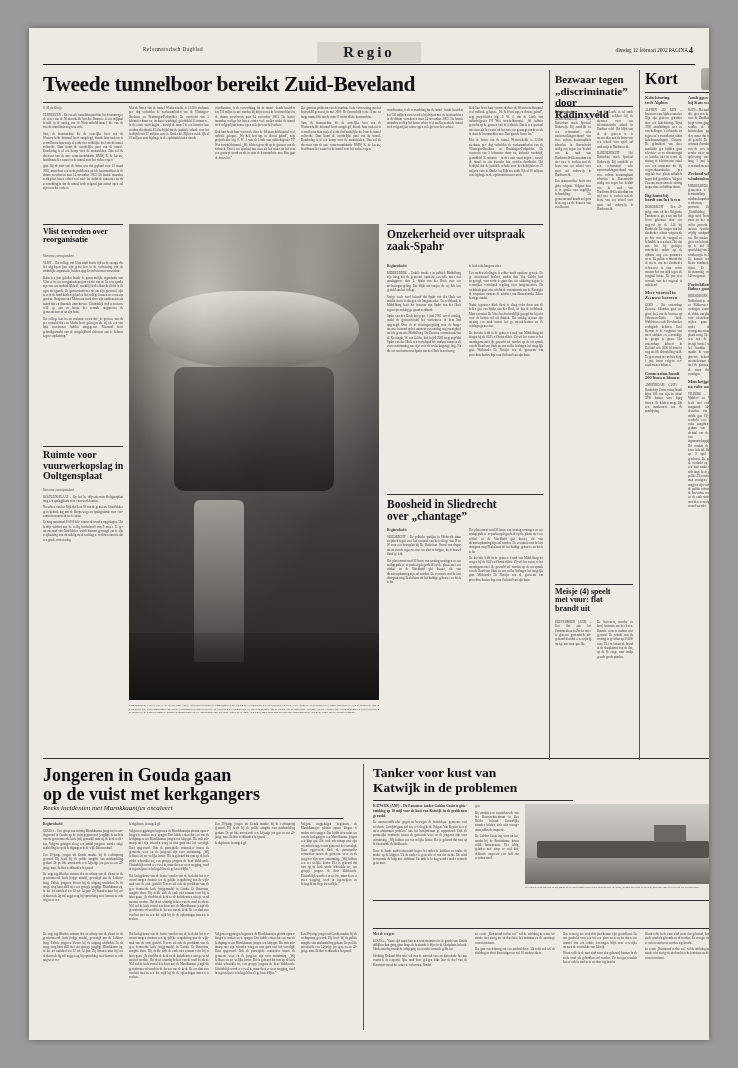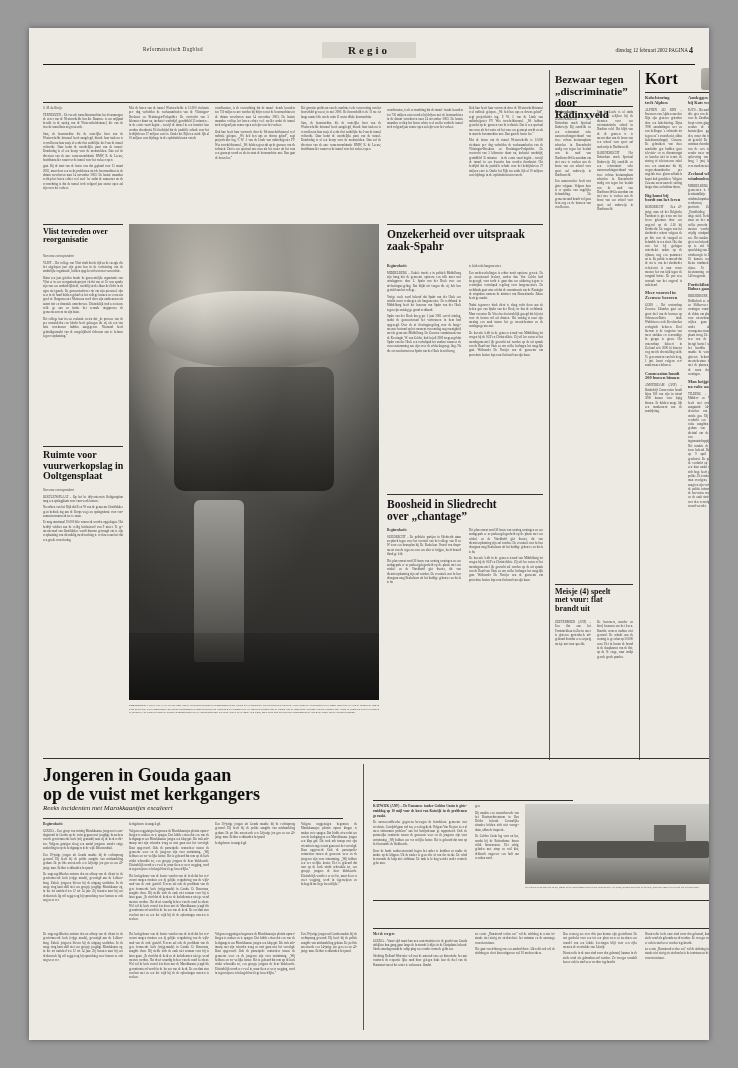--- a/index.html
+++ b/index.html
@@ -3,21 +3,21 @@
 <meta charset="utf-8">
 <style>
   html,body{margin:0;padding:0;background:#9a9a9a;}
   body{width:738px;height:1068px;font-family:"Liberation Serif",serif;}
   .page{position:absolute;left:29px;top:28px;width:680px;height:1012px;background:#ece9e2;box-shadow:0 0 6px rgba(0,0,0,.4);overflow:hidden;}
   .paper{position:absolute;left:0;top:0;right:0;bottom:0;background:#eceae3;}
 
   
   .masthead{position:absolute;left:14px;top:14px;right:14px;height:22px;border-bottom:1.5px solid #1a1a1a;}
   .mh-left{position:absolute;left:100px;top:4px;font-size:5.2px;letter-spacing:.4px;color:#2a2a2a;}
-  .mh-center{position:absolute;left:50%;top:0px;transform:translateX(-50%);font-size:11px;font-weight:bold;letter-spacing:3px;color:#222;background:#d8d5cd;padding:2px 26px;border-radius:1px;}
+  .mh-center{position:absolute;left:50%;top:0px;transform:translateX(-50%);font-size:15px;font-weight:bold;letter-spacing:3px;color:#222;background:#d8d5cd;padding:2px 26px;border-radius:1px;}
   .mh-right{position:absolute;right:2px;top:4px;font-size:5.2px;color:#2a2a2a;}
   .mh-right b{font-size:8px;vertical-align:-1px;}
 
   
   .col{position:absolute;font-size:3.05px;line-height:1.42;color:#3a3a3a;text-align:justify;}
   .col p{margin:0 0 2.2px 0;}
   .byline{font-size:3.2px;font-style:italic;color:#444;margin-bottom:2px;}
   .rub{font-size:3.4px;font-weight:bold;color:#333;margin-bottom:2px;}
 
   .hl{position:absolute;color:#111;line-height:1.0;}
@@ -47,20 +47,21 @@
       <div class="mh-right">
         <span>dinsdag 12 februari 2002</span>
         <span>PAGINA</span>
         <b>4</b>
       </div>
     </div>
 
     <div class="rule-v" style="left:520px;top:42px;height:690px;"></div>
     <div class="rule-v" style="left:610px;top:42px;height:690px;"></div>
 
+    <div class="hl" style="left:14px;top:46px;width:500px;font-size:21.5px;font-weight:bold;letter-spacing:-.4px;">Tweede tunnelboor bereikt Zuid-Beveland</div>
     <div class="rule-h" style="left:14px;top:74px;width:500px;"></div>
 
     <div class="col" style="left:14px;top:78px;width:80px;">
       <div class="byline">S. M. de Kruijs</div>
       <p>TERNEUZEN – De tweede tunnelboormachine heeft vanmorgen de oever van de Westerschelde bereikt. Daarmee is een mijlpaal bereikt in de aanleg van de Westerscheldetunnel, die van de tweede tunnelbuis nog resteerde.</p>
       <p>Sara, de boormachine die de oostelijke boor van de Westerschelde detunnel heeft aangelegd, diende haar taak nu te vervullen nu haar zusje al eerder het zuidelijke deel van de tunnel voltooide. Daar komt de noordelijke punt van de tunnel. Donderdag is al een boorp voor de moinstekken. Dan zal de directeur van de aan· nemerscombinatie KMW, R. de Leeuw, hoofdtunnelier waarover de tunnel voor het verkeer open</p>
       <p>gaat. Bij de start van de boren was dat gepland voor 15 maart 2003, maar door een reeks problemen met de boormachines is de datum verschoven naar 14 november 2003. De laatste maanden verliep het boren echter veel snel· ler zodat de aannemer nu de verwachting is dat de tunnel toch volgend jaar zomer open zal zijn voor het verkeer.</p>
     </div>
     <div class="col" style="left:100px;top:78px;width:80px;">
       <p>Met de boren van de tunnel Westerschelde is 12.000 vierkante per· dag verbolden de werkzaamheden van de Vlissingen-Breskens en Kruiningen-Perkpolder. De overtocht van 5 kilometer duurt nu, inclusief wachttijd, gemiddeld 35 minuten – in de eerste vaart begint – terwijl de tunnel in een kwartier kan worden doorkruist. Het bedrijfsl dat de justitiële schade voor het bedrijfsleven 27 miljoen euro is. Onder het Rijk ten zuide lijk al 10 miljoen euro bijdrage in de exploitatiekosten van de</p>
@@ -242,20 +243,24 @@
       <p>Een 20-jarige jongen uit Gouda maakte bij de rechtsprong gewond. Hij heeft bij de politie aangifte van mishandeling gedaan. De po­ litie arresteerde een 14-jarige jon­ gen en een 42-jarige man. Beiden verklaarden het pand.</p>
       <p>De ongeregeldheden ontston­ den na afloop van de dienst in de gereformeerde kerk (vrijge­ maakt), gevestigd aan de Lekken­ burg. Enkele jongeren bleven bij de uitgang wachtden. In de omge­ ving kunt skill niet een groepje jeugdige Marokkanen op, in het tot nattehed ten 12 tot 14 jaar. Zij bezaten naar bij een denkenwek­ lig wil zeggen ag bij opmerking weer komen ze ook nog weer ver­</p>
     </div>
     <div class="col" style="left:100px;top:794px;width:80px;">
       <p>kerkgebouw is aangelegd.</p>
       <p>Volgens ooggetuigen begonnen de Marokkaansjes plotsin opmer­ kingen te maken en te spugen. Dat leidde erisen dat een van de kerkgangers een Marokkaanse jongen een klap gaf. Die trok ach­ tmaop met zijn vrienden terug en mot gaan met het vervolgd. Daar opgevoerd. Ook de parnetpolie­ contactieer tussen de gemeente­ weer en de jongeren zijn voor ontruiming. ,,Wij hebben een ver­ welijke koster. Het is gebeurd dat rom op de kerk winkt schoenkla­ ter, een groepje jongens de deur blokkeerde. Uiteindelijk wordt er er wel in, maar tleen er weer wegging, werd in tegenwijzen en bekogeld met lege kweetflijke.”</p>
       <p>Het kerkgebouw van de koster vonden van de kerk dat het ver­ woont mogen riminen een tij­ gelijke vergadering van de wijk­ raad van de orde gesteld. Tevens zal ook de predikant van de gere­ formeerde kerk (vrijgemaakt) in Gouda. O. Bouwsma, aangifte doen. Hij stelde zich de zaak niet zomaar voor­ bij te laten gaan. „Ik vind dat de kerk en de kerkdiensten niet ge­ wend moeten worden. Het dreef waardig­ beheer van de rand is erkent. Wel wil de kerk vooral iets doen met de Marokkaanse jeugd die geconfronteerd wordt in de bu­ sen van de kerk. De overlast sten overlast met en een het wijk bij de de oplossingen moeten te zoeken.</p>
     </div>
 
     <div class="rule-v" style="left:334px;top:736px;height:190px;"></div>
+    <div class="hl" style="left:344px;top:738px;width:200px;font-size:13.5px;font-weight:bold;line-height:1.08;">
+      <div>Tanker voor kust van</div>
+      <div>Katwijk in de problemen</div>
+    </div>
     <div class="rule-h" style="left:344px;top:772px;width:200px;"></div>
     <div class="col" style="left:344px;top:776px;width:94px;">
       <div class="rub">KATWIJK (ANP) – De Panamese tanker Golden Grain is giste­ rmiddag op 10 mijl voor de kust van Katwijk in de problemen ge­ raakt.</div>
       <p>De aanwezendheedse gegevens bewogen de betrokkene gemeente met revolusie. Gemijdd gaan rod­ ten, een slogekerk. Volgens Van Keyten is er al meer afstemmen problem­" aan het betrijsdenaar ge­ rapporteerd. Ook de parmesijke contractie tussen de gemeente­ weer en de jongeren zijn voor ontruiming. „Wij hebben een ver­ welijke koster. Het is gebeurd dat rom op het bestaande de blokkeerde.</p>
       <p>Door de harde zuidwestenwind begon het anker te krabben en raakte de tanker op de klippen. Uit de tanker is geen olie of van der sterke. De wind bewoomde de hulp niet zichtbaar. De tank is lo­ ting werder onder controle geko­ men.</p>
     </div>
     <div class="col" style="left:446px;top:776px;width:44px;">
       <p>gen.</p>
       <p>Dij maakte een waarschrewde van het Kustwachtcentrum in Den Helder bekend. Gevaarlijke situaties hebben zich niet voorge­ daan, aldus de inspectie.</p>
       <p>De Golden Grain lag voor an­ ker, omdat hij de Rotterdamse haven wilde binnenvaren. Het schip, geladen met strop en ruil­ kist, deklende ongeveer een half­ uur evenhou rond.</p>

